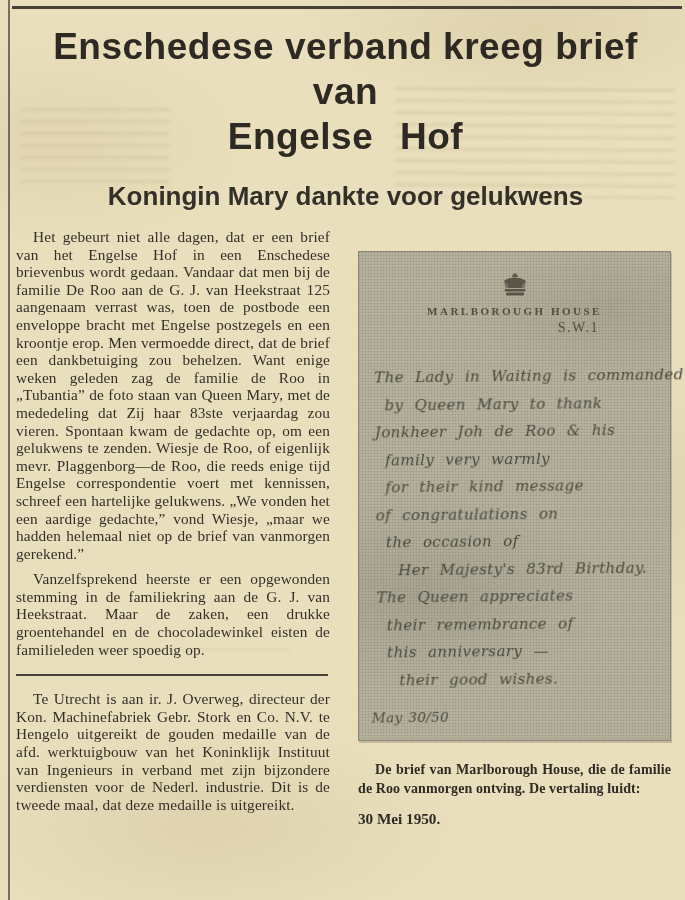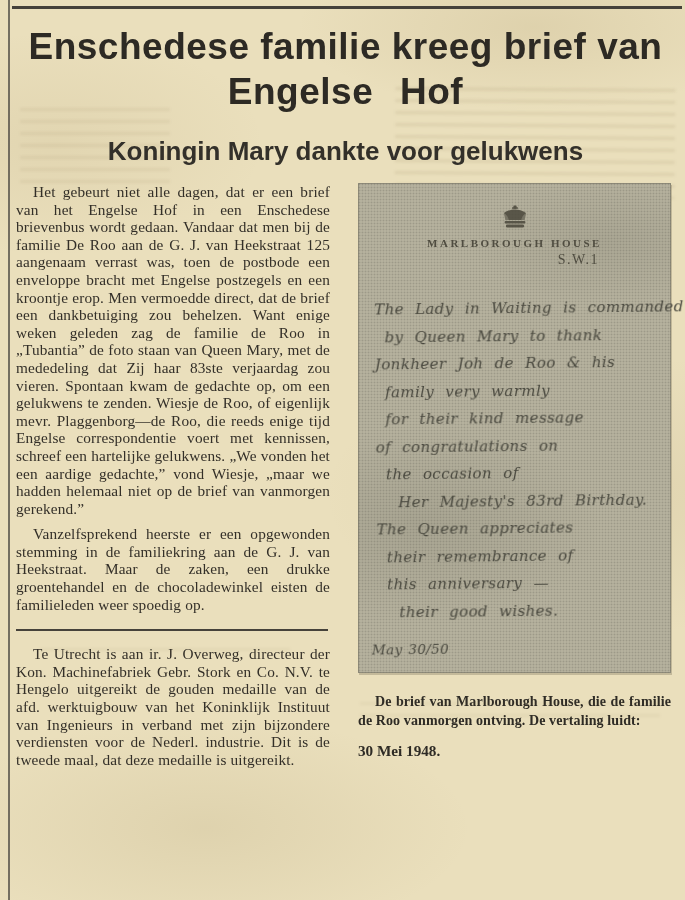--- a/index.html
+++ b/index.html
@@ -40,21 +40,21 @@
   }
   .headline .l2{word-spacing:16px;}
   .subheadline{
     font-family:"Liberation Sans", sans-serif;
     font-weight:bold;color:#33302a;
     font-size:26px;margin-top:22px;
   }
 
   .columns{display:flex;padding:16px 14px 0 16px;gap:28px;}
   .col-left{width:324px;}
-  .col-right{width:315px;}
+  .col-right{width:315px;margin-top:23px;}
 
   .body-par{
     font-size:15.3px;line-height:17.6px;text-align:justify;
     text-indent:17px;margin:0 0 8px 0;color:#332f28;
     letter-spacing:.15px;
   }
   .section-rule{border:none;border-top:2.5px solid #46423a;margin:16px 2px 14px 0;}
   .kicker{
     font-style:italic;font-weight:bold;font-size:19px;
     margin:6px 0 12px 0;color:#2f2c26;letter-spacing:.5px;
@@ -116,21 +116,21 @@
   <div class="rule-top"></div>
   <div class="rule-left"></div>
 
   <div class="ghost g1"></div>
   <div class="ghost g2"></div>
   <div class="ghost g3"></div>
   <div class="ghost g4"></div>
 
   <div class="masthead">
     <div class="headline">
-      <div class="l1">Enschedese familie kreeg brief van</div>
+      <div class="l1">Enschedese verband kreeg brief van</div>
       <div class="l2">Engelse Hof</div>
     </div>
     <div class="subheadline">Koningin Mary dankte voor gelukwens</div>
   </div>
 
   <div class="columns">
 
     <div class="col-left">
       <p class="body-par">Het gebeurt niet alle dagen, dat er een brief van het Engelse Hof in een Enschedese brievenbus wordt gedaan. Vandaar dat men bij de familie De Roo aan de G. J. van Heekstraat 125 aangenaam verrast was, toen de postbode een enveloppe bracht met Engelse postzegels en een kroontje erop. Men vermoedde direct, dat de brief een dankbetuiging zou behelzen. Want enige weken geleden zag de familie de Roo in „Tubantia” de foto staan van Queen Mary, met de mededeling dat Zij haar 83ste verjaardag zou vieren. Spontaan kwam de gedachte op, om een gelukwens te zenden. Wiesje de Roo, of eigenlijk mevr. Plaggenborg—de Roo, die reeds enige tijd Engelse correspondentie voert met kennissen, schreef een hartelijke gelukwens. „We vonden het een aardige gedachte,” vond Wiesje, „maar we hadden helemaal niet op de brief van vanmorgen gerekend.”</p>
       <p class="body-par">Vanzelfsprekend heerste er een opgewonden stemming in de familiekring aan de G. J. van Heekstraat. Maar de zaken, een drukke groentehandel en de chocoladewinkel eisten de familieleden weer spoedig op.</p>
@@ -171,18 +171,18 @@
           <div class="hw-line">The Queen appreciates</div>
           <div class="hw-line ind1">their remembrance of</div>
           <div class="hw-line ind1">this anniversary —</div>
           <div class="hw-line ind2">their good wishes.</div>
           <div class="hw-date">May 30/50</div>
         </div>
       </div>
 
       <div class="caption">
         <p class="intro">De brief van Marlborough House, die de familie de Roo vanmorgen ontving. De vertaling luidt:</p>
-        <div class="date-line">30 Mei 1948.</div>
+        <div class="date-line">30 Mei 1950.</div>
       </div>
 
     </div>
   </div>
 </div>
 
 </body></html>

